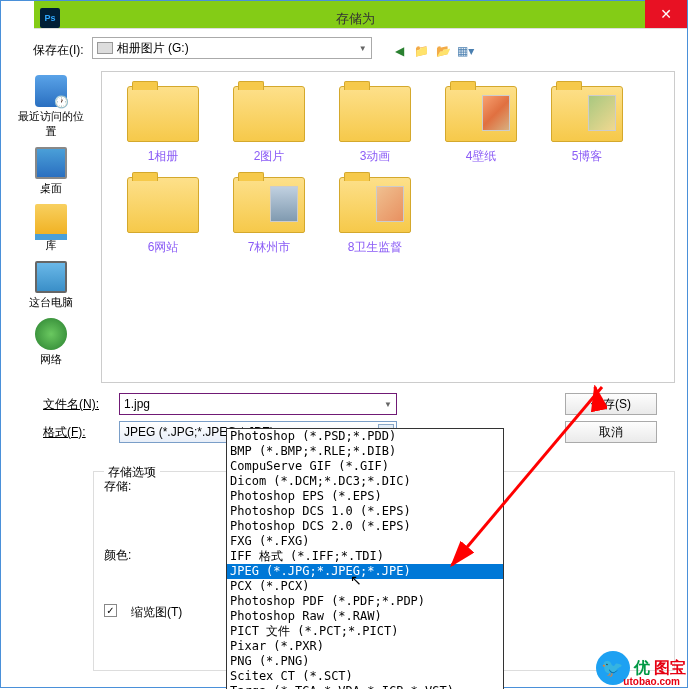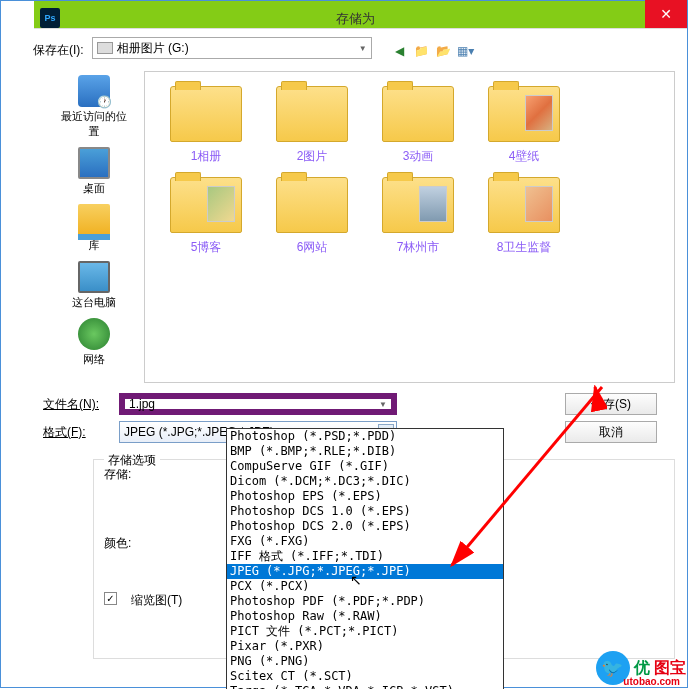--- a/index.html
+++ b/index.html
@@ -10,21 +10,21 @@
 .title-text { flex: 1; text-align: center; font-size: 13px; color: #333; }
 .close-btn { width: 42px; height: 28px; background: #e81123; color: #fff; display: flex; align-items: center; justify-content: center; font-size: 14px; cursor: pointer; }
 .toolbar { padding: 8px 32px; display: flex; align-items: flex-end; gap: 8px; }
 .label { font-size: 12px; color: #000; }
 .location-select { flex: 1; max-width: 280px; height: 22px; border: 1px solid #aaa; background: #fff; display: flex; align-items: center; padding: 0 4px; position: relative; }
 .drive-icon { width: 16px; height: 12px; background: #ddd; border: 1px solid #999; margin-right: 4px; }
 .dropdown-arrow { position: absolute; right: 4px; font-size: 8px; color: #666; }
 .nav-icons { display: flex; gap: 6px; margin-left: 12px; }
 .nav-icon { width: 16px; height: 16px; display: flex; align-items: center; justify-content: center; font-size: 12px; cursor: pointer; }
 .main { display: flex; height: 320px; }
-.sidebar { width: 100px; padding: 4px 16px; margin-left: 43px; }
+.sidebar { width: 100px; padding: 4px 16px; }
 .sidebar-item { display: flex; flex-direction: column; align-items: center; padding: 4px 0; cursor: pointer; }
 .sb-icon { width: 32px; height: 32px; margin-bottom: 2px; }
 .sb-label { font-size: 11px; text-align: center; }
 .recent-icon { background: linear-gradient(#5aa3e8,#2a6fc0); border-radius: 4px; position: relative; }
 .recent-icon::after { content: "🕐"; position: absolute; right: -2px; bottom: -2px; font-size: 12px; }
 .desktop-icon { background: linear-gradient(#4a9fd8,#2a6fc0); border-radius: 2px; border: 2px solid #888; }
 .lib-icon { background: linear-gradient(#f8d060,#f0b020); border-radius: 2px 2px 0 0; position: relative; }
 .lib-icon::before { content:""; position:absolute; bottom:-4px; left:0; right:0; height:6px; background:#4a9fd8; }
 .pc-icon { background: linear-gradient(#6ab8e8,#3a8fc8); border-radius: 2px; border: 2px solid #666; }
 .net-icon { background: radial-gradient(circle,#6ac860,#2a8030); border-radius: 50%; }
@@ -35,30 +35,30 @@
 .folder-icon::before { content:""; position:absolute; top:-6px; left:4px; width:24px; height:8px; background:#f6c94a; border-radius:2px 2px 0 0; border:1px solid #d4a82c; border-bottom:none; }
 .folder-thumb { position: absolute; right: 6px; top: 8px; width: 28px; height: 36px; background: #fff; border: 1px solid #ccc; }
 .thumb-img1 { background: linear-gradient(135deg,#f8a070,#e07040,#d8b080); }
 .thumb-img2 { background: linear-gradient(135deg,#a8c880,#f0d890); }
 .thumb-img3 { background: linear-gradient(#c0d0e0,#809ab0); }
 .thumb-img4 { background: linear-gradient(135deg,#f0c090,#e89060); }
 .folder-label { font-size: 12px; color: #8b5cf6; text-align: center; }
 .form-area { padding: 6px 12px; }
 .form-row { display: flex; align-items: center; margin-bottom: 6px; gap: 10px; }
 .form-label { width: 96px; text-align: left; padding-left: 30px; text-decoration: underline; }
-.text-input { flex: 1; max-width: 278px; height: 22px; border: 6px solid #701a75; padding: 0 4px; position: relative; display:flex; align-items:center; }
+.text-input { flex: 1; max-width: 278px; height: 22px; border: 1px solid #701a75; padding: 0 4px; position: relative; display:flex; align-items:center; }
 .form-select { flex: 1; max-width: 278px; height: 22px; border: 1px solid #7a9ec8; background: linear-gradient(#fff,#e8eef8); padding: 0 4px; position: relative; display:flex; align-items:center; }
 .form-select .sel-arrow { position: absolute; right: 2px; top: 2px; width: 16px; height: 16px; background: linear-gradient(#e8f0f8,#c8d8e8); border: 1px solid #8aa8c8; display:flex; align-items:center; justify-content:center; font-size:8px; }
 .btn { width: 92px; height: 22px; border: 1px solid #aaa; background: linear-gradient(#fdfdfd,#eaeaea); cursor: pointer; font-size:12px; display:flex; align-items:center; justify-content:center; margin-left: auto; margin-right: 18px; }
 .dropdown-list { position: absolute; left: 226px; top: 428px; width: 278px; background: #fff; border: 1px solid #333; font-family: "SimSun", monospace; font-size: 12px; line-height: 15px; z-index: 10; }
 .dl-item { padding: 0 3px; white-space: nowrap; overflow: hidden; cursor: pointer; }
 .dl-item.sel { background: #0078d7; color: #fff; }
 .cursor-shape { position:absolute; left:350px; top:572px; width:16px; height:16px; z-index:11; pointer-events:none; }
 .cursor-shape::before { content:"↖"; color:#000; font-size:14px; position:absolute; }
-.options-panel { border: 1px solid #ddd; margin: 4px 12px 0 92px; padding: 6px 10px; position: relative; height: 200px; text-align: right; }
+.options-panel { border: 1px solid #ddd; margin: 16px 12px 0 92px; padding: 6px 10px; position: relative; height: 200px; text-align: right; }
 .options-title { position: absolute; top: -8px; left: 10px; background: #fff; padding: 0 4px; font-size: 12px; }
 .opt-row { display: flex; gap: 10px; margin-bottom: 6px; font-size:12px; }
 .checkbox { width: 13px; height: 13px; border: 1px solid #888; display: inline-flex; align-items:center; justify-content:center; font-size:10px; margin-right: 4px; }
 .arrow-svg { position: absolute; left: 437px; top: 385px; z-index: 15; pointer-events: none; }
 .watermark { position: absolute; right: 4px; bottom: 4px; display: flex; align-items: center; gap: 4px; font-size: 16px; font-weight: bold; z-index: 20; }
 .wm-badge { width: 34px; height: 34px; border-radius: 50%; background: #1da1f2; color: #fff; display:flex; align-items:center; justify-content:center; font-size:18px; }
 .wm-text1 { color: #009944; }
 .wm-text2 { color: #e60012; }
 .wm-url { position: absolute; right: 6px; bottom: -2px; font-size: 10px; color: #e60012; letter-spacing: 0; }
 </style>

